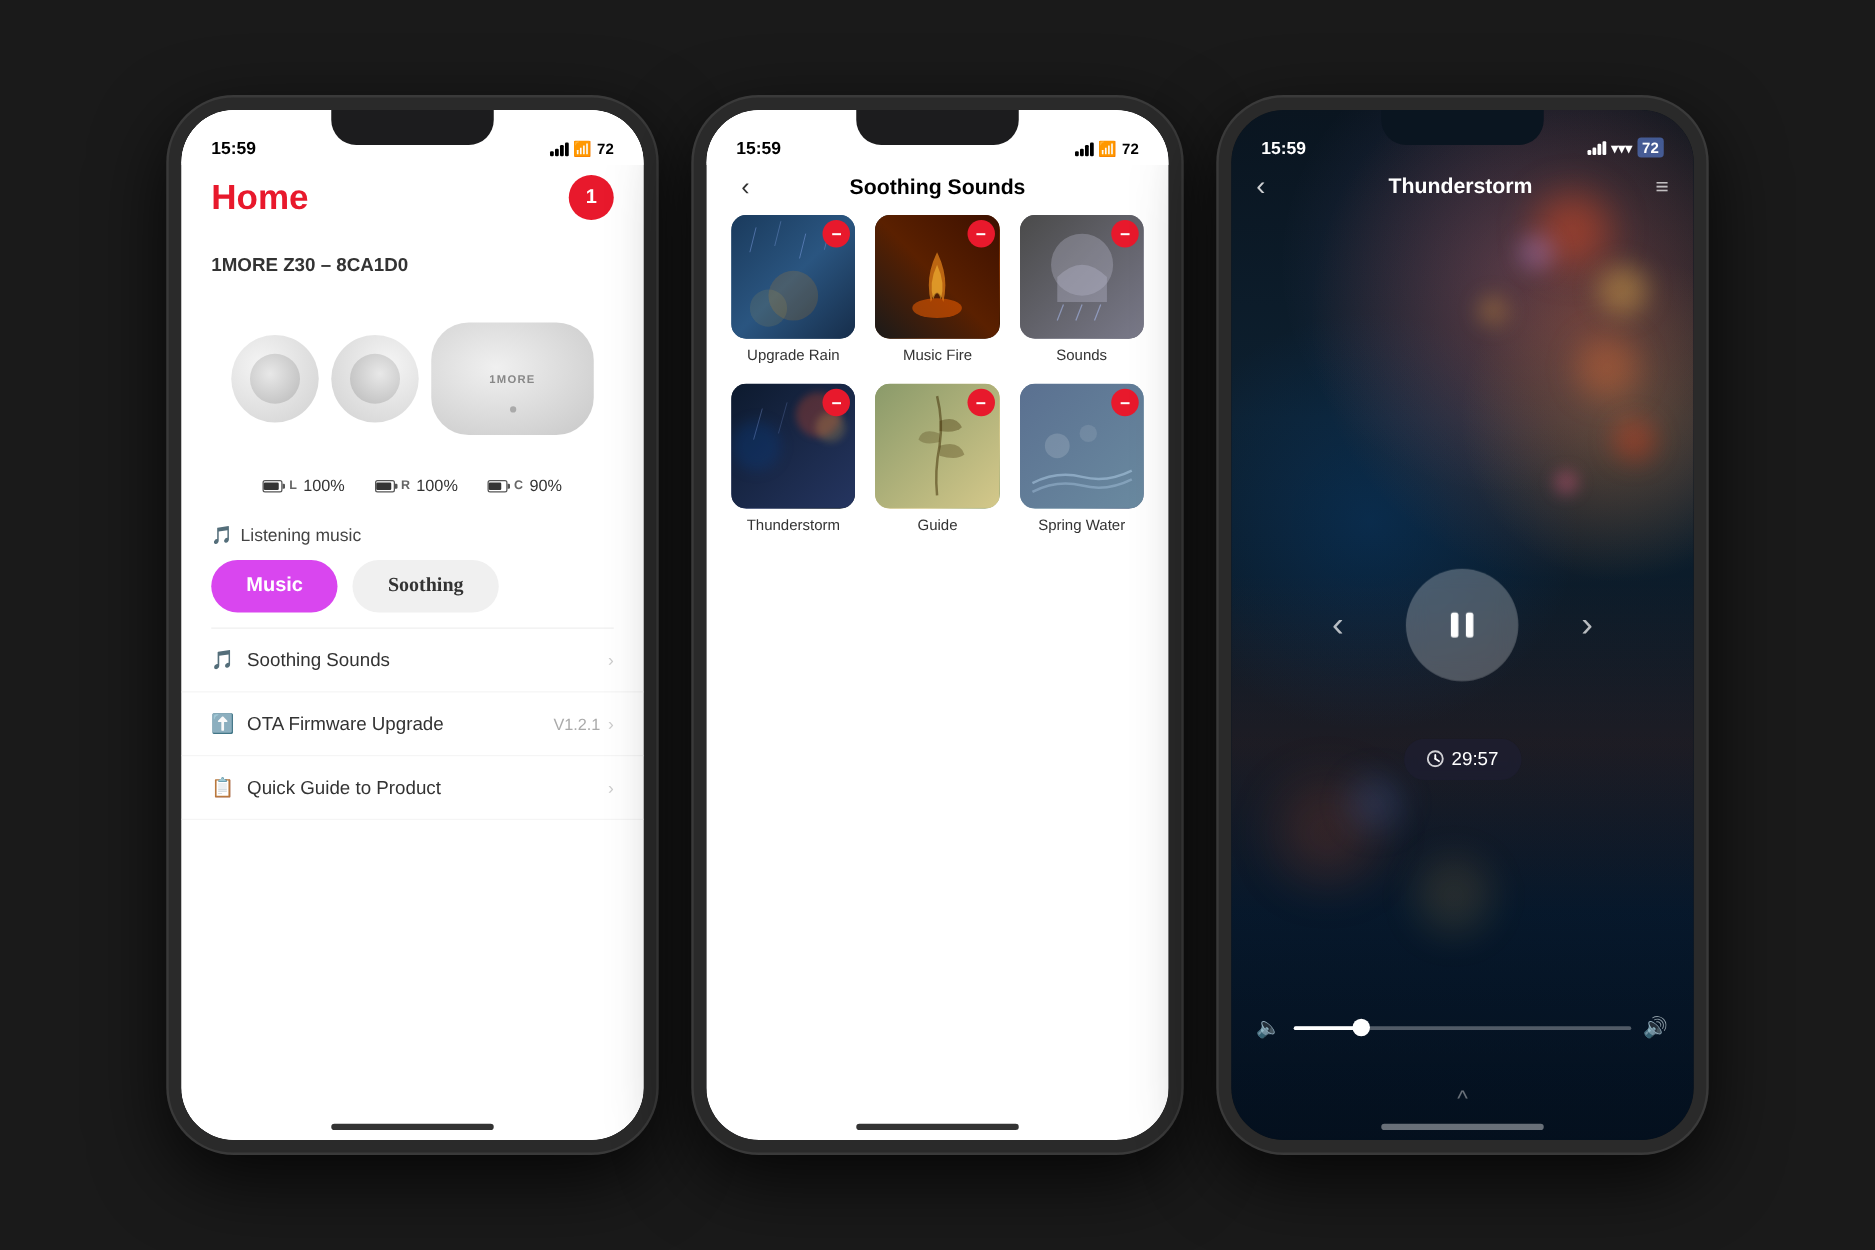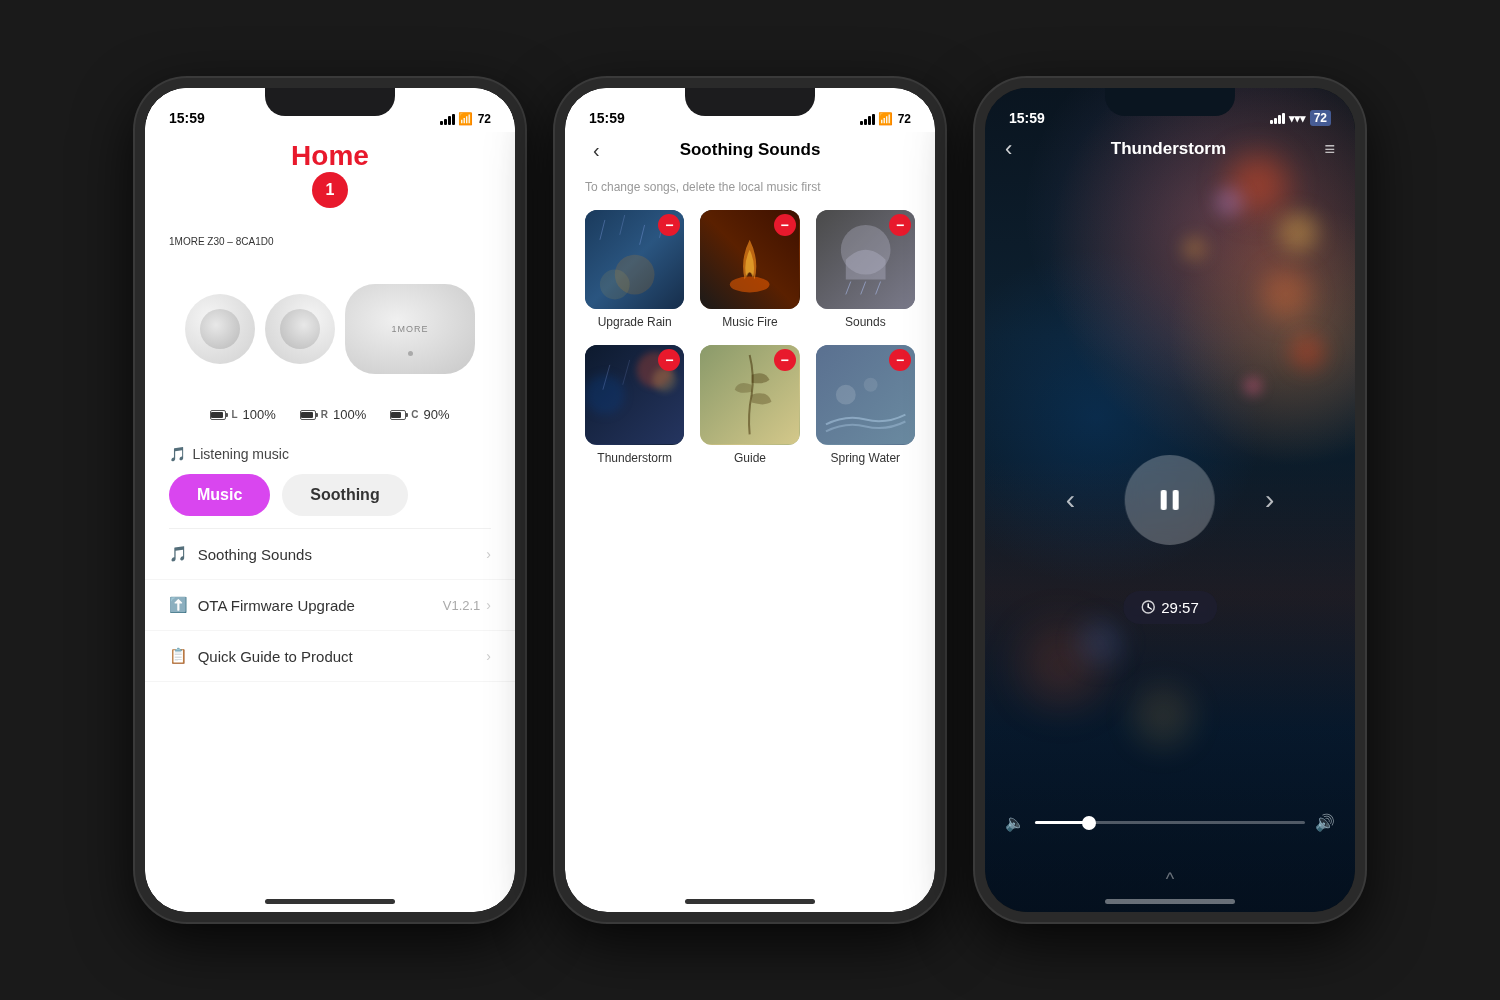--- a/index.html
+++ b/index.html
@@ -82,21 +82,20 @@
     .home-status-bar {
       background: #fff;
       color: #000;
     }
 
     .home-header {
       padding: 8px 24px 16px;
       display: flex;
       justify-content: space-between;
       align-items: center;
-      flex-direction: column;
     }
 
     .home-title {
       font-size: 28px;
       font-weight: 700;
       color: #e8192c;
     }
 
     .notification-badge {
       width: 36px;
@@ -106,23 +105,23 @@
       display: flex;
       align-items: center;
       justify-content: center;
       color: white;
       font-size: 16px;
       font-weight: 700;
     }
 
     .device-name {
       padding: 12px 24px;
-      font-size: 10px;
+      font-size: 15px;
       color: #333;
-      font-weight: 400;
+      font-weight: 700;
     }
 
     .device-image-area {
       display: flex;
       align-items: center;
       justify-content: center;
       padding: 10px 20px;
       gap: 10px;
       min-height: 140px;
     }
@@ -161,21 +160,21 @@
       border-radius: 30px;
       position: relative;
       display: flex;
       align-items: center;
       justify-content: center;
     }
 
     .case-logo {
       font-size: 9px;
       color: #888;
-      font-weight: 400;
+      font-weight: 700;
       letter-spacing: 1px;
     }
 
     .case-led {
       position: absolute;
       bottom: 18px;
       width: 5px;
       height: 5px;
       border-radius: 50%;
       background: #aaa;
@@ -258,20 +257,21 @@
     }
 
     .mode-btn-active {
       background: #d946ef;
       color: white;
     }
 
     .mode-btn-inactive {
       background: #f0f0f0;
       color: #333;
+      font-family: Liberation Serif, serif;
     }
 
     .divider {
       height: 1px;
       background: #f0f0f0;
       margin: 0 24px;
     }
 
     .menu-item {
       display: flex;
@@ -716,21 +716,20 @@
           <span style="font-size:12px">📶</span>
           <span style="font-size:12px;font-weight:700">72</span>
         </div>
       </div>
 
       <div class="soothing-nav">
         <button class="back-btn">‹</button>
         <span class="soothing-title">Soothing Sounds</span>
       </div>
 
-      <div class="soothing-subtitle">To change songs, delete the local music first</div>
 
       <div class="sounds-grid">
 
         <div class="sound-item">
           <div class="sound-thumb thumb-rain">
 
             <svg width="100%" height="100%" style="position:absolute;inset:0" viewBox="0 0 100 100">
               <rect width="100" height="100" fill="url(#rainGrad)"></rect>
               <defs>
                 <linearGradient id="rainGrad" x1="0%" y1="0%" x2="100%" y2="100%">

